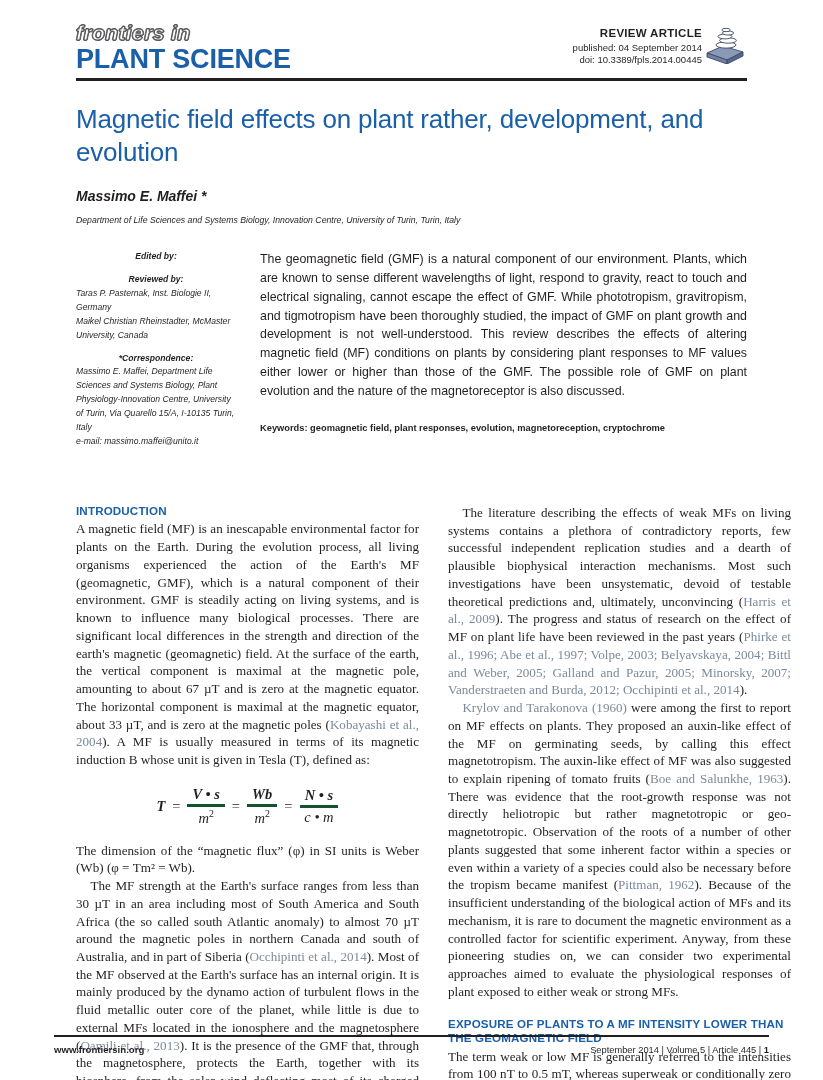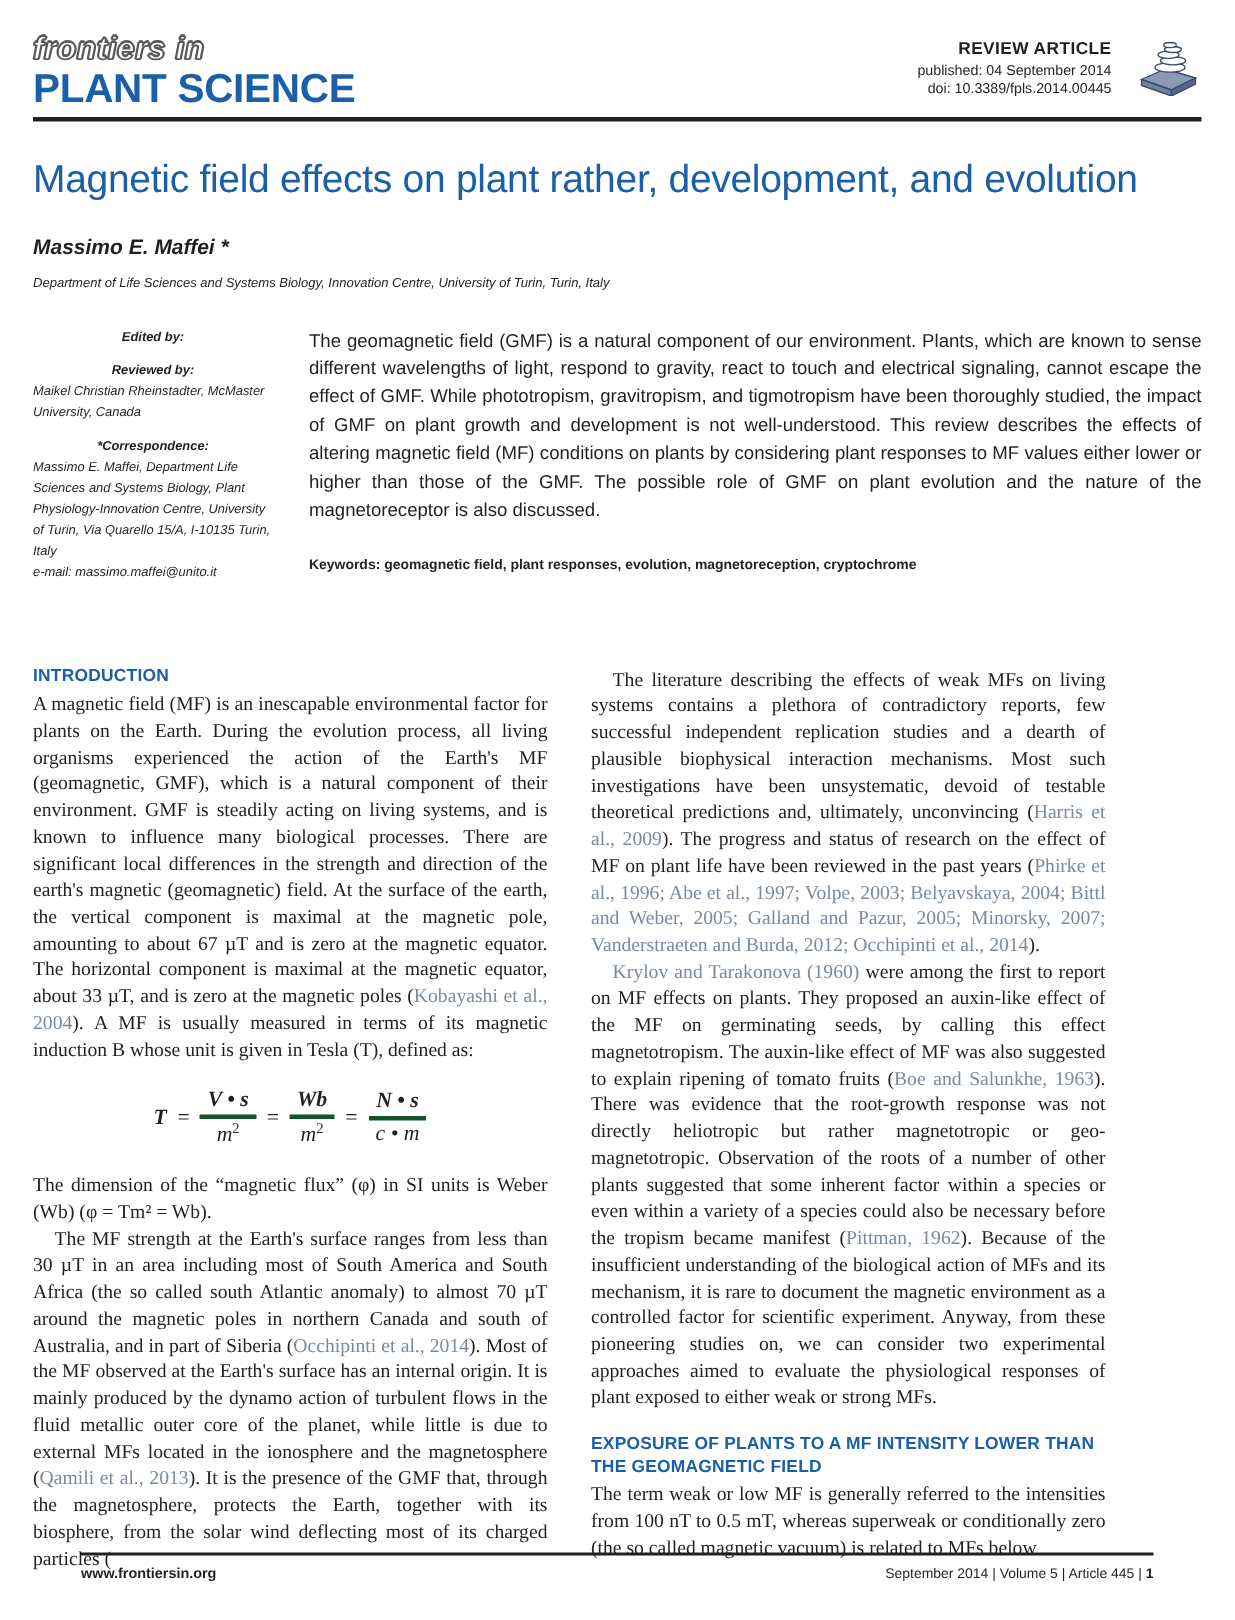--- a/index.html
+++ b/index.html
@@ -12,21 +12,21 @@
     height: 1080px;
     font-family: "Liberation Serif", serif;
     color: #231f20;
     -webkit-font-smoothing: antialiased;
   }
   .page {
     position: relative;
     width: 823px;
     height: 1080px;
     box-sizing: border-box;
-    padding: 0 22px;
+    padding: 0 76px;
     overflow: hidden;
   }
 
   
   .masthead {
     display: flex;
     justify-content: space-between;
     align-items: flex-start;
     padding-top: 22px;
     height: 50px;
@@ -48,21 +48,21 @@
   .logo-journal {
     font-family: "Liberation Sans", sans-serif;
     font-size: 27px;
     font-weight: bold;
     color: #1a5fa8;
     letter-spacing: -0.2px;
   }
   .masthead-right {
     display: flex;
     align-items: flex-start;
-    gap: 16px;
+    gap: 1px;
     padding-top: 4px;
   }
   .meta-text {
     text-align: right;
     font-family: "Liberation Sans", sans-serif;
     line-height: 1.35;
   }
   .meta-type {
     font-size: 11.5px;
     font-weight: bold;
@@ -270,20 +270,21 @@
   <div class="author">Massimo E. Maffei *</div>
   <div class="affiliation">Department of Life Sciences and Systems Biology, Innovation Centre, University of Turin, Turin, Italy</div>
 
   <div class="abstract-zone">
     <div class="sidebar">
       <div class="sidebar-group">
         <span class="sidebar-head">Edited by:</span>
       </div>
       <div class="sidebar-group">
         <span class="sidebar-head">Reviewed by:</span>
+        <p>Taras P. Pasternak, Inst. Biologie II, Germany</p>
         <p>Maikel Christian Rheinstadter, McMaster University, Canada</p>
       </div>
       <div class="sidebar-group">
         <span class="sidebar-head">*Correspondence:</span>
         <p>Massimo E. Maffei, Department Life Sciences and Systems Biology, Plant Physiology-Innovation Centre, University of Turin, Via Quarello 15/A, I-10135 Turin, Italy</p>
         <p>e-mail: massimo.maffei@unito.it</p>
       </div>
     </div>
     <div class="abstract-col">
       <p class="abstract">The geomagnetic field (GMF) is a natural component of our environment. Plants, which are known to sense different wavelengths of light, respond to gravity, react to touch and electrical signaling, cannot escape the effect of GMF. While phototropism, gravitropism, and tigmotropism have been thoroughly studied, the impact of GMF on plant growth and development is not well-understood. This review describes the effects of altering magnetic field (MF) conditions on plants by considering plant responses to MF values either lower or higher than those of the GMF. The possible role of GMF on plant evolution and the nature of the magnetoreceptor is also discussed.</p>

